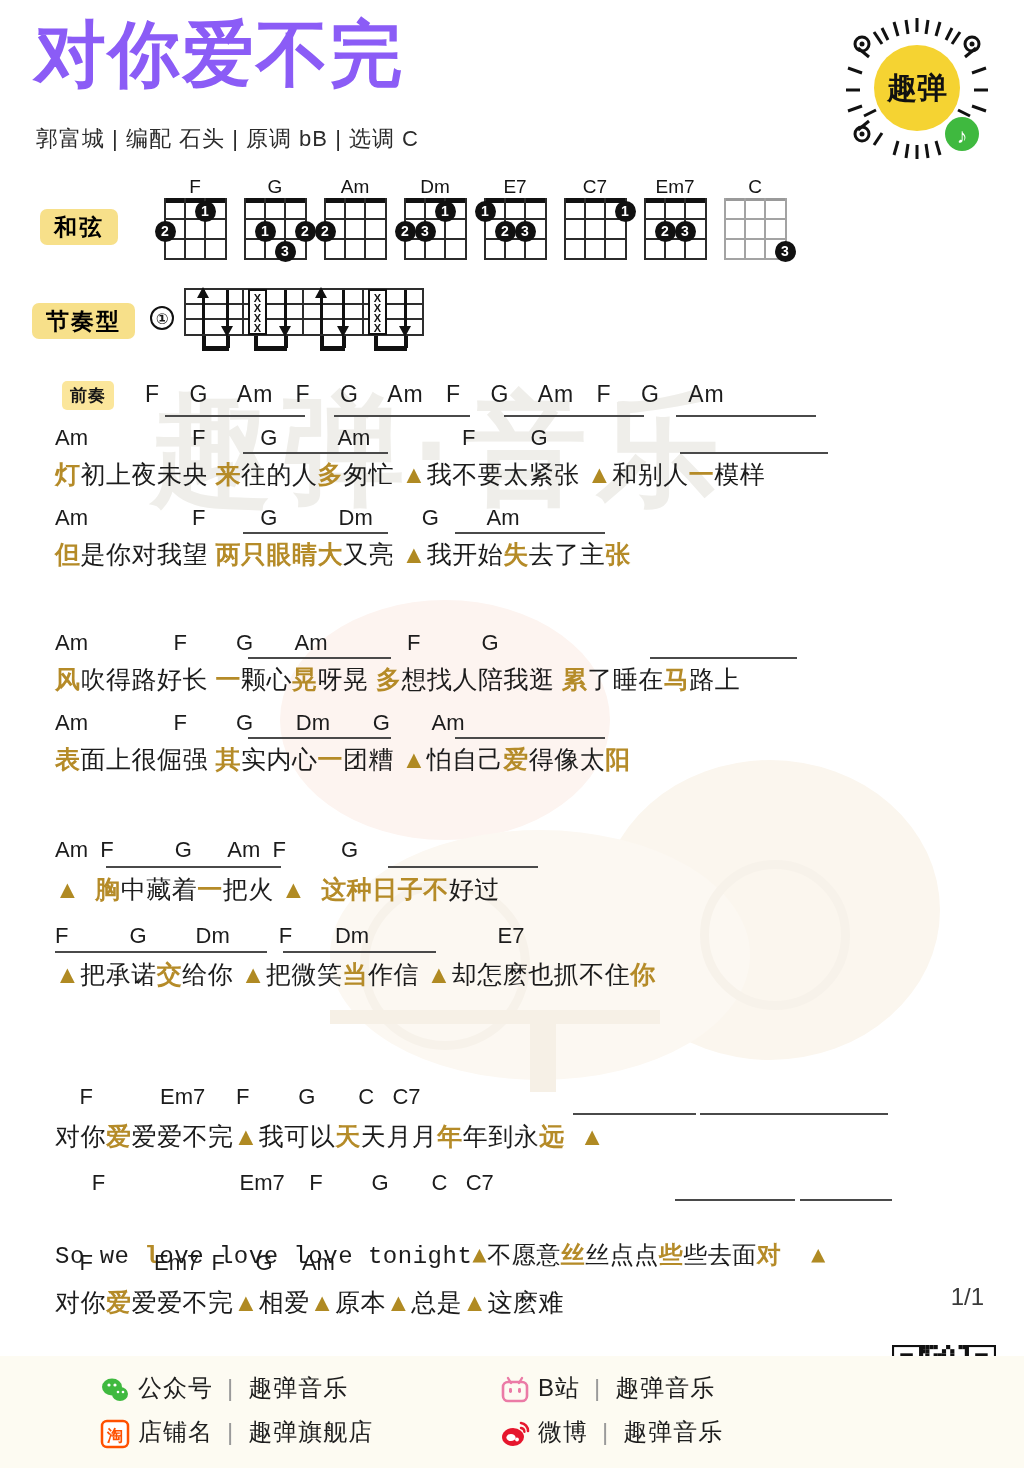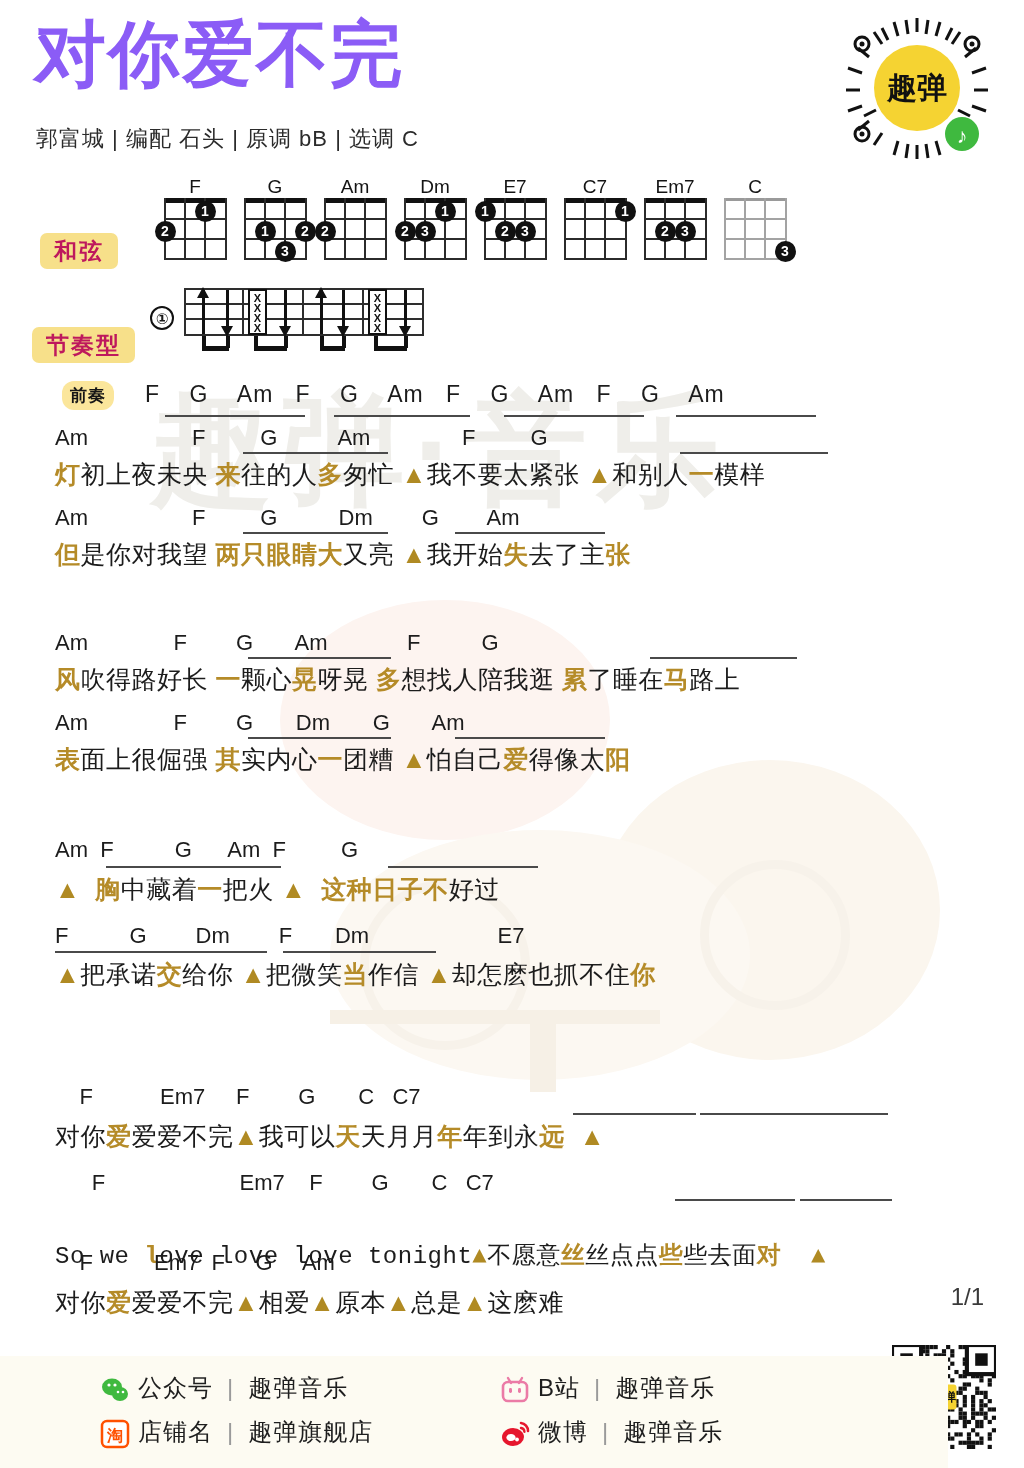--- a/index.html
+++ b/index.html
@@ -49,33 +49,32 @@
 
   
   .brand { position:absolute; right:22px; top:12px; width:170px; height:150px; }
   .brand svg { display:block; }
 
   
   .badge {
     position:absolute;
     background:#f7e08a;
     border-radius:7px;
-    font-size:23px; font-weight:bold; color:#be185d;
+    font-size:23px; font-weight:bold; color:#000000;
     padding:5px 14px; letter-spacing:2px;
     line-height:1.15;
-    margin-top:24px;
   }
   .badge-sm {
     background:#fbe69b; border-radius:5px;
     font-size:17px; font-weight:bold; color:#161616;
     padding:3px 8px; letter-spacing:1px;
   }
   #badge-chords { left:40px; top:209px; }
   #badge-rhythm { left:32px; top:303px; }
-  #badge-intro  { position:absolute; left:62px; top:381px;border-radius:12px; }
+  #badge-intro  { position:absolute; left:62px; top:381px; }
 
   
   .chord-strip { position:absolute; left:160px; top:176px; }
   .chord-box { position:absolute; width:70px; }
   .chord-name {
     text-align:center; font-size:19px; color:#141414;
     height:22px; line-height:22px; font-weight:400;
   }
   .grid { position:relative; width:63px; height:62px; margin:0 auto; }
   .grid .nut { position:absolute; left:0; top:0; width:63px; height:5px; background:#111; }
@@ -114,21 +113,21 @@
   .content { position:absolute; left:0; top:0; width:1024px; z-index:2; }
   .crow { position:absolute; font-size:22px; color:#1c1c1c; white-space:pre; letter-spacing:0; }
   .lrow { position:absolute; font-size:25px; color:#1c1c1c; white-space:pre; letter-spacing:0.5px; }
   .lrow.mono { font-family:"Liberation Mono","DejaVu Sans Mono",monospace; font-size:24px;margin-top:33px; }
   .hl { color:#b58b28; font-weight:bold; }
   .tri { color:#b08a23; }
   .uline { position:absolute; height:2px; background:#4a4a4a; }
 
   
   .footer {
-    position:absolute; left:0; bottom:0; width:948px; height:112px;
+    position:absolute; left:0; bottom:0; width:1024px; height:112px;
     background:#fdfbf2;
   }
   .fitem { position:absolute; font-size:24px; color:#1e1e1e; letter-spacing:1px; }
   .ficon { position:absolute; width:30px; height:30px; }
   .pageno { position:absolute; right:40px; top:1283px; font-size:24px; color:#3a3a3a; }
   .qr { position:absolute; right:28px; top:1345px; width:104px; height:104px; }
 </style>
 </head>
 <body>
 

